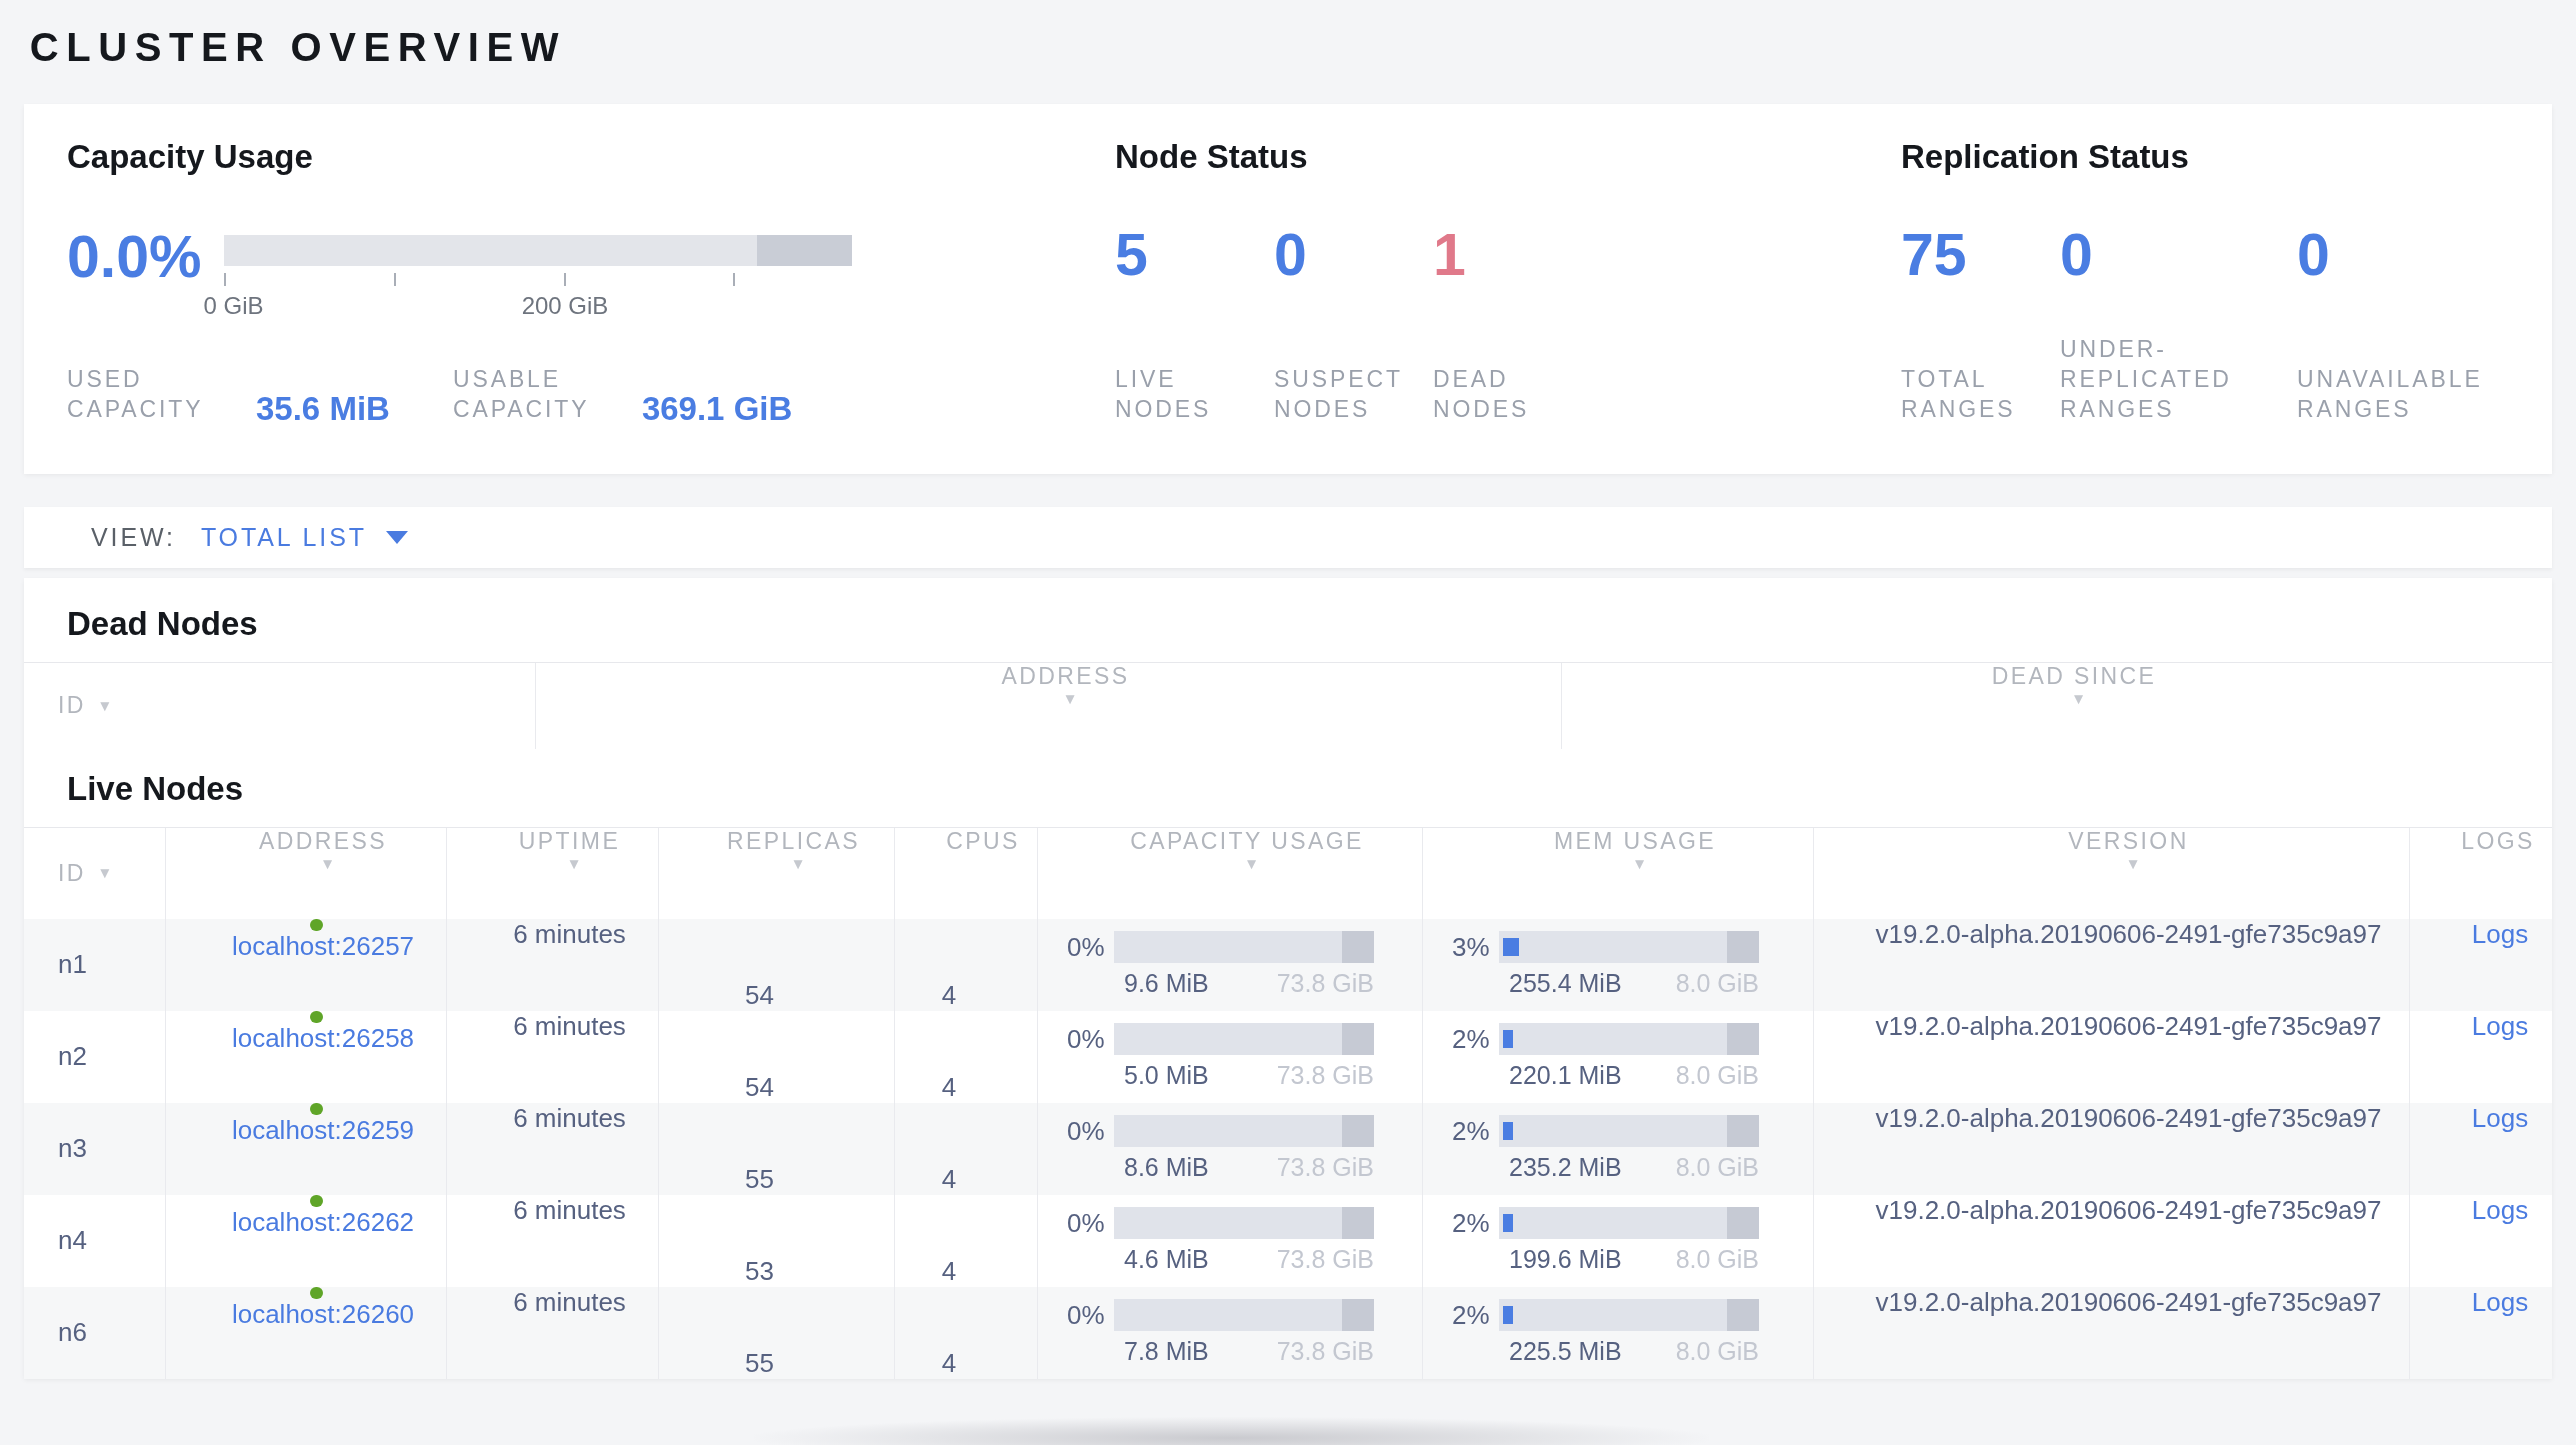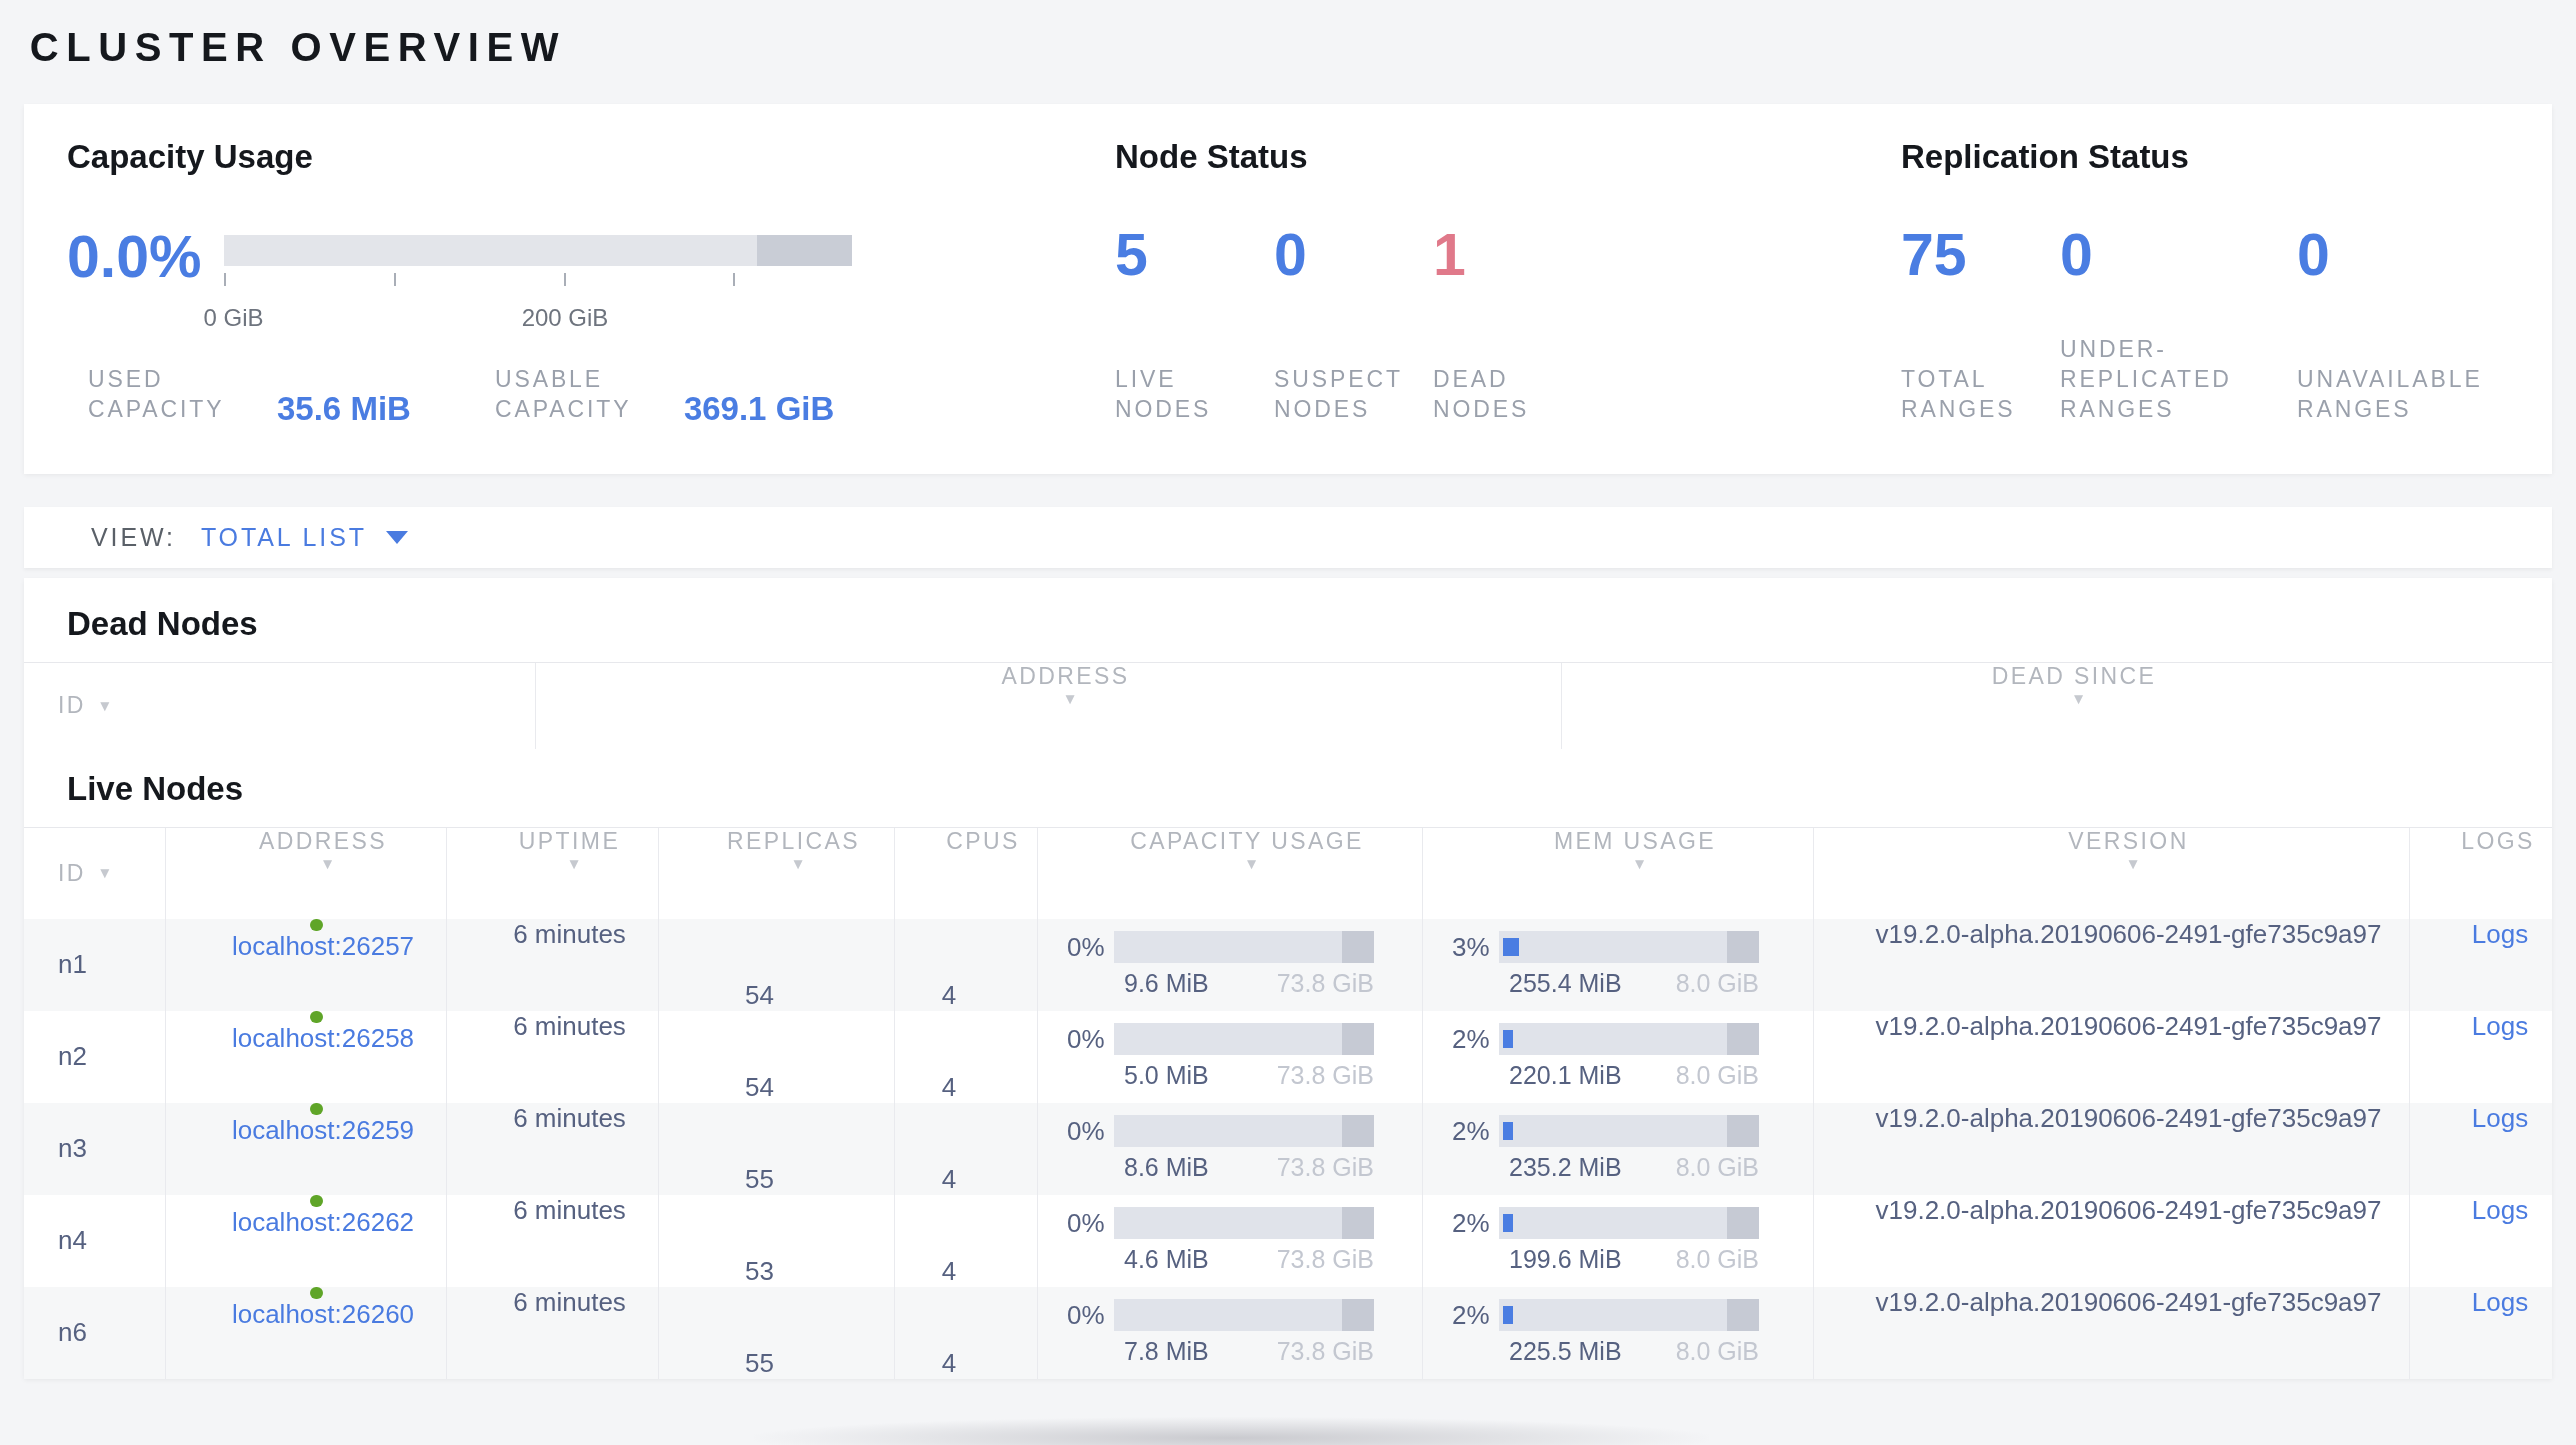--- a/index.html
+++ b/index.html
@@ -31,32 +31,32 @@
   .sec-node { width:786px; }
   .sec-repl { width:630px; }
   .sec-title { position:absolute; top:34px; font-size:33px; font-weight:700; color:#15181d; }
 
   .row-labels { position:absolute; bottom:50px; display:flex; align-items:flex-end; }
   .cap-label {
     font-size:23px; letter-spacing:2.9px; color:#9aa0ab;
     line-height:30px; text-transform:uppercase;
   }
   .stat { display:flex; align-items:flex-end; }
-  .stat .cap-label { width:170px;margin-left:21px; }
+  .stat .cap-label { width:170px; }
   .stat-value { font-size:33px; font-weight:700; color:#4a7de2; margin-left:19px; position:relative; top:3.8px; white-space:nowrap;margin-top:8px; }
   .stat + .stat { margin-left:63px; }
 
   
   .cap-flex { position:absolute; top:122px; display:flex; }
   .big-pct { width:157px; font-size:59px; font-weight:700; color:#4a7de2; line-height:63px; }
   .gauge { position:relative; margin-top:8.6px; }
   .gauge-track { width:628px; height:31px; background:#e3e5ea; position:relative; }
   .gauge-dark { position:absolute; right:0; top:0; bottom:0; width:95px; background:#c9cdd6; }
   .gauge-tick { position:absolute; top:38px; width:1.9px; height:13.4px; background:#a9aeb7; }
-  .gauge-ticklabel { position:absolute; top:69px; font-size:24px; color:#6e747e; transform:translateX(-50%); white-space:nowrap; }
+  .gauge-ticklabel { position:absolute; top:57px; font-size:24px; color:#6e747e; transform:translateX(-50%); white-space:nowrap; }
 
   
   .row-numbers { position:absolute; top:120px; display:flex; }
   .big-num { font-size:59px; font-weight:700; color:#4a7de2; line-height:63px; }
   .big-num.red { color:#e0798a; }
   .nw-167 { width:159px; } .nw-248 { width:237px; } .nw-230 { width:220px; }
   .lbl-140 { width:138px; } .lbl-215 { width:205px; }
 
   
   .view-bar {

